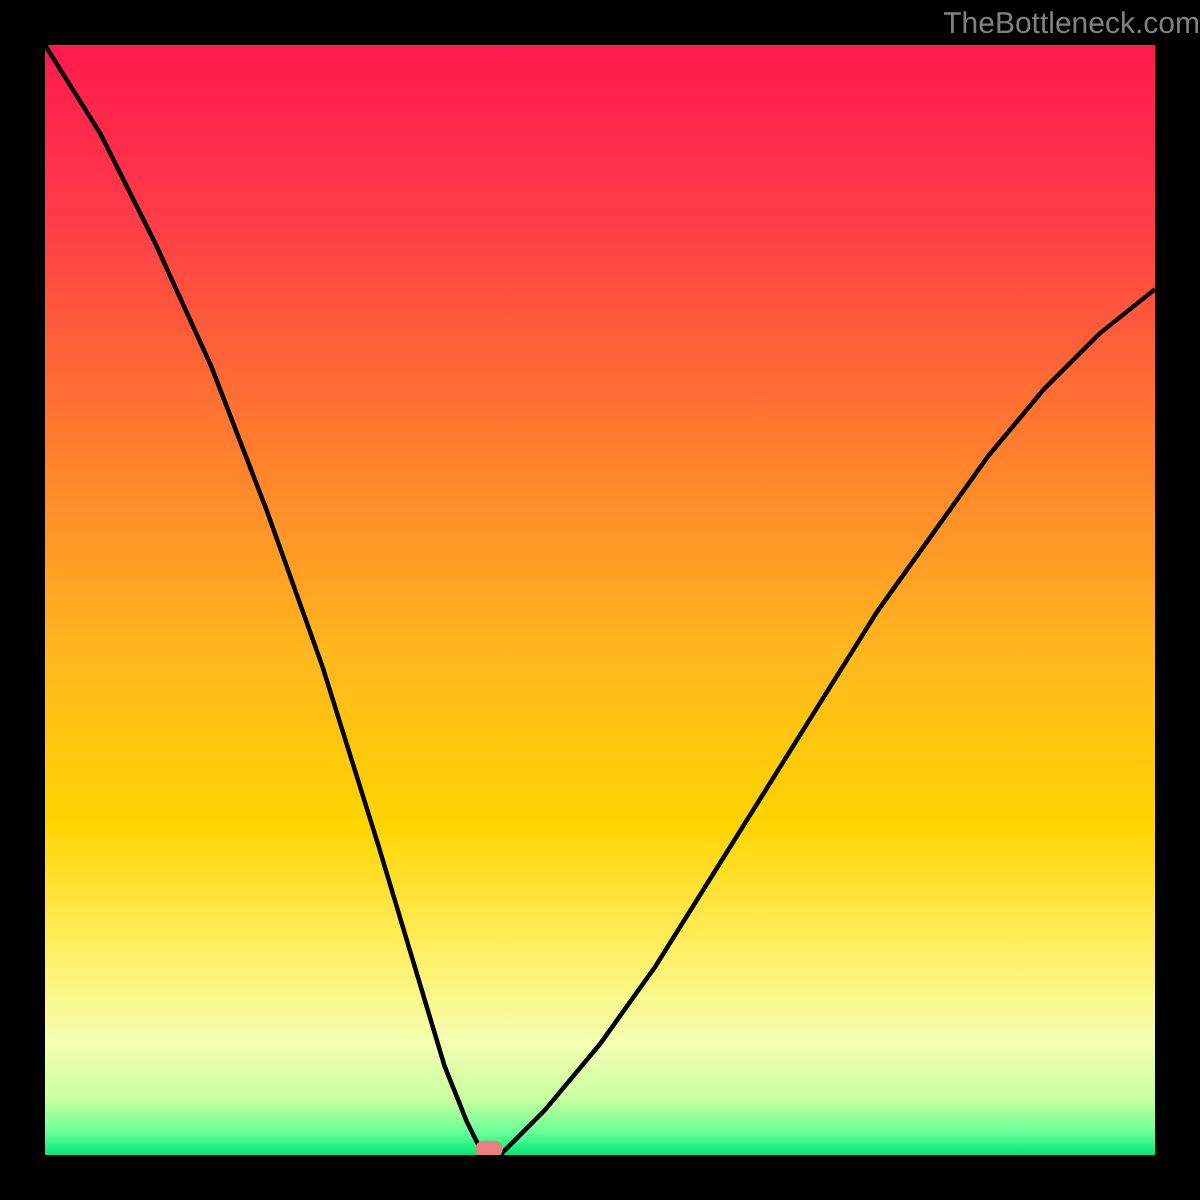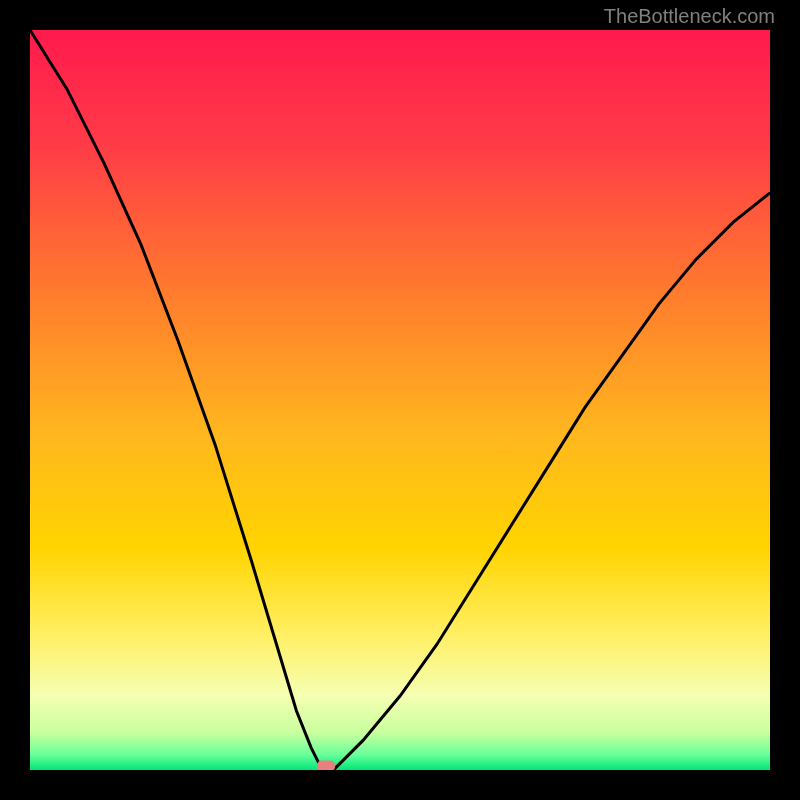--- a/index.html
+++ b/index.html
@@ -12,21 +12,21 @@
       width: 800px;
       height: 800px;
       background: #000;
       position: relative;
       font-family: Arial, sans-serif;
     }
     
     .watermark {
       position: absolute;
       top: 5px;
-      right: 25px;
+      right: 0;
       color: #808080;
       font-size: 20px;
       font-weight: normal;
       z-index: 10;
     }
     
     .chart-container {
       position: absolute;
       top: 30px;
       left: 30px;

